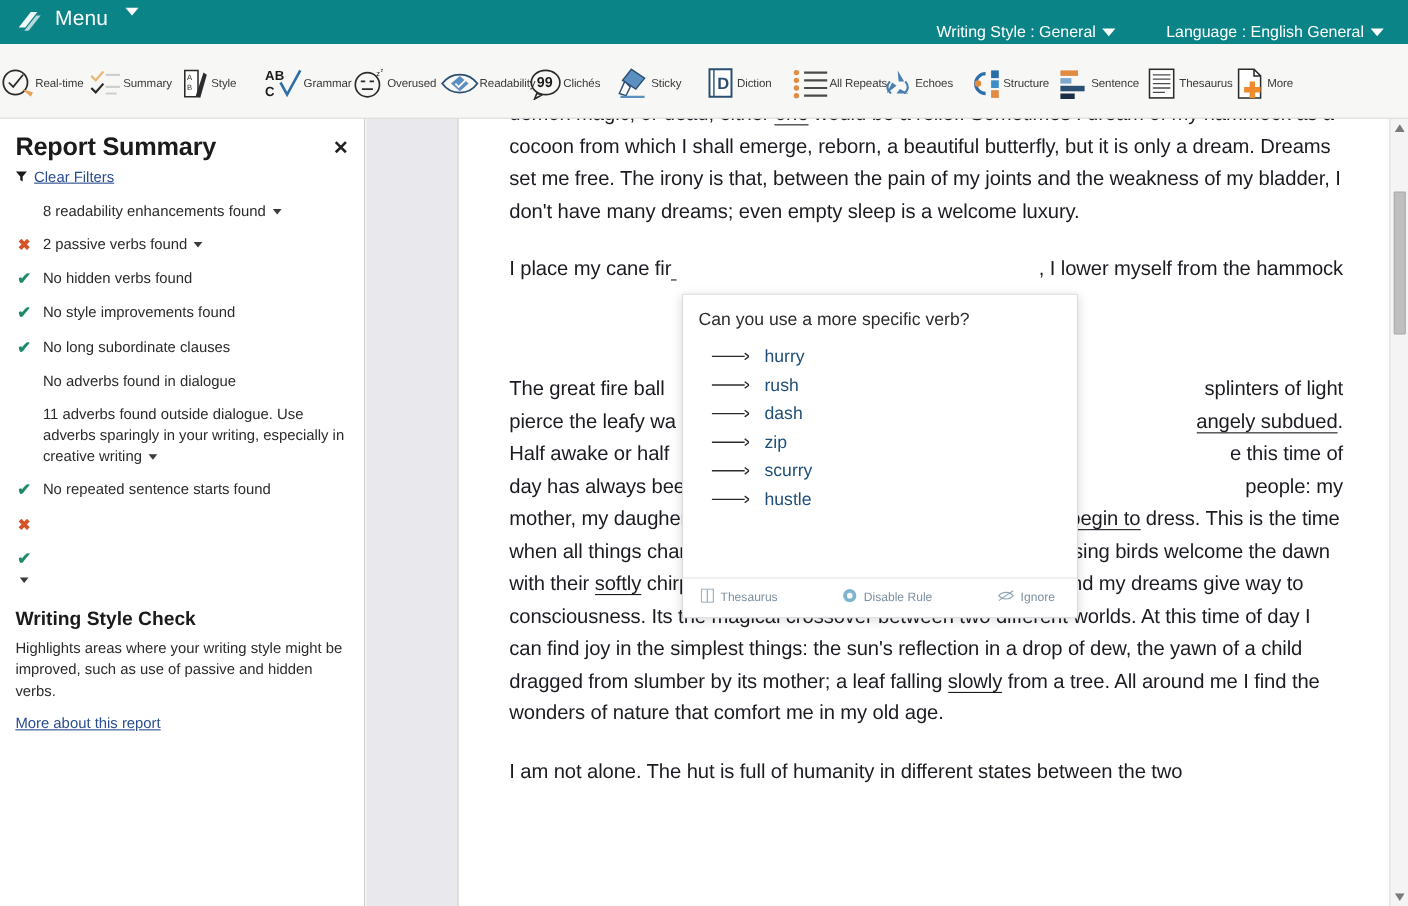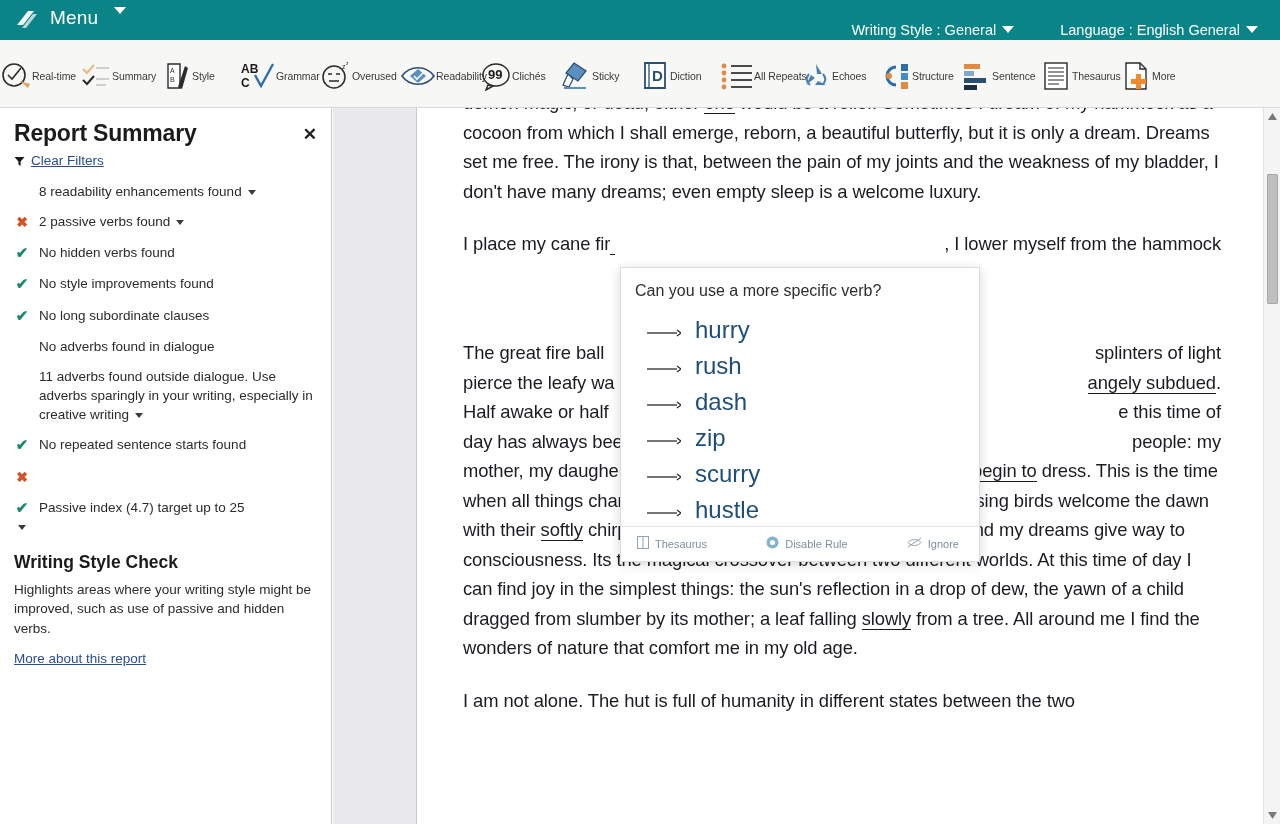--- a/index.html
+++ b/index.html
@@ -119,21 +119,21 @@
     background: #ffffff; border: 1px solid #dcdcdc;
     box-shadow: 0 2px 10px rgba(0,0,0,.16);
     padding: 14px 0 0 0;
     z-index: 30;
   }
   .pop-q { font-size: 16px; color: #2d2d2d; padding: 0 16px 12px 14px; }
   .pop-list { padding: 0 0 4px 0; }
   .pop-item {
     display: flex; align-items: center; gap: 14px;
     padding: 4px 0 4px 26px; cursor: pointer;
-    font-size: 24px; color: #1f4f78;
+    font-size: 16px; color: #1f4f78;
   }
   .pop-arrow { display: block; }
   .pop-footer {
     position: absolute; left: 0; right: 0; bottom: 10px;
     border-top: 1px solid #e6e6e6;
     display: flex; align-items: center; justify-content: space-between;
     padding: 9px 20px 0 16px;
   }
   .pop-btn {
     display: flex; align-items: center; gap: 6px;
@@ -381,21 +381,20 @@
       </div>
       <div class="sb-row">
         <span class="mark"><span class="tick">✔</span></span>
         <span class="txt">No repeated sentence starts found</span>
       </div>
       <div class="sb-row">
         <span class="mark"><span class="cross">✖</span></span>
       </div>
       <div class="sb-row">
         <span class="mark"><span class="tick">✔</span></span>
-        <span class="txt">Passive index (4.7) target up to 25</span>
       </div>
     </div>
 
   <div class="chev chev-lone" style="display:block;"></div>
 
   <div class="sb-h2">Writing Style Check</div>
   <div class="sb-p">Highlights areas where your writing style might be improved, such as use of passive and hidden verbs.</div>
   <span class="sb-link">More about this report</span>
 </div>
 

